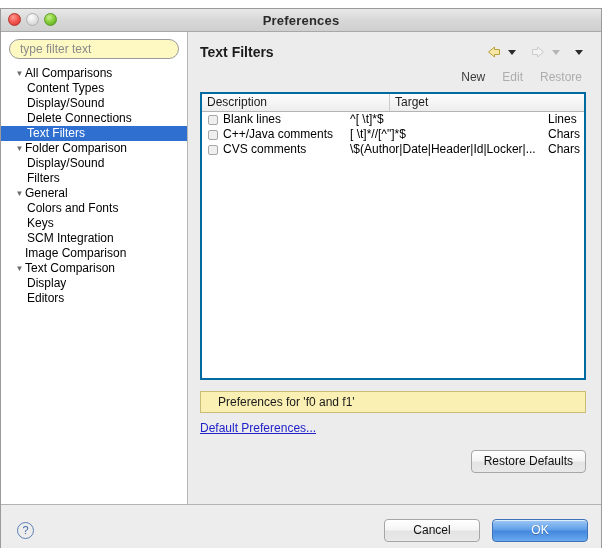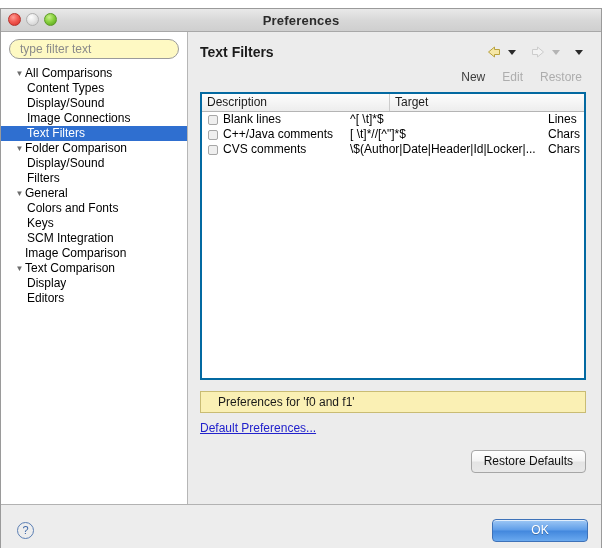--- a/index.html
+++ b/index.html
@@ -377,21 +377,21 @@
           <div class="tree-row lvl1">
             <span class="twisty empty"></span>
             <span class="tree-label">Content Types</span>
           </div>
           <div class="tree-row lvl1">
             <span class="twisty empty"></span>
             <span class="tree-label">Display/Sound</span>
           </div>
           <div class="tree-row lvl1">
             <span class="twisty empty"></span>
-            <span class="tree-label">Image Connections</span>
+            <span class="tree-label">Delete Connections</span>
           </div>
           <div class="tree-row lvl1 sel">
             <span class="twisty empty"></span>
             <span class="tree-label">Text Filters</span>
           </div>
           <div class="tree-row lvl0">
             <span class="twisty">▼</span>
             <span class="tree-label">Folder Comparison</span>
           </div>
           <div class="tree-row lvl1">
@@ -516,17 +516,18 @@
       <div class="restore-row">
         <button class="btn">Restore Defaults</button>
       </div>
 
     </div>
   </div>
 
   <div class="footer">
     <div class="help-icon">?</div>
     <div class="footer-btns">
+      <button class="btn btn-wide">Cancel</button>
       <button class="btn btn-wide btn-default">OK</button>
     </div>
   </div>
 
 </div>
 
 </body></html>

